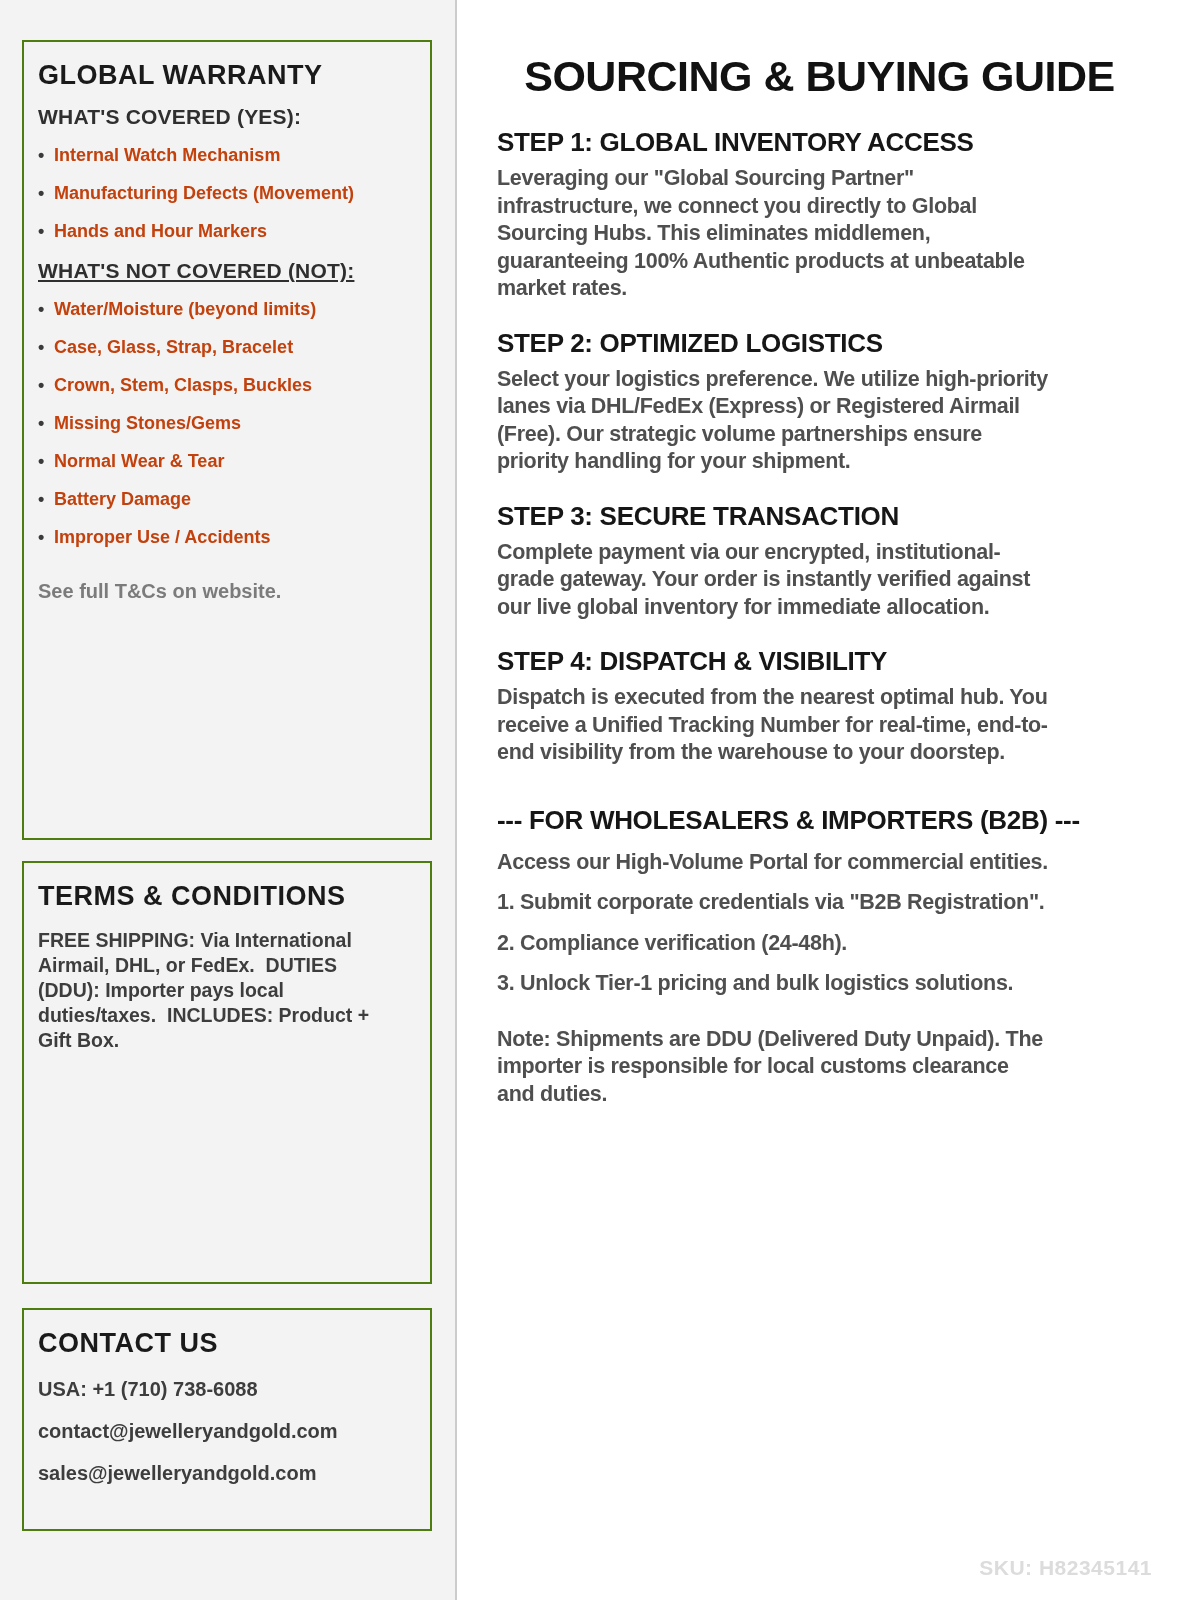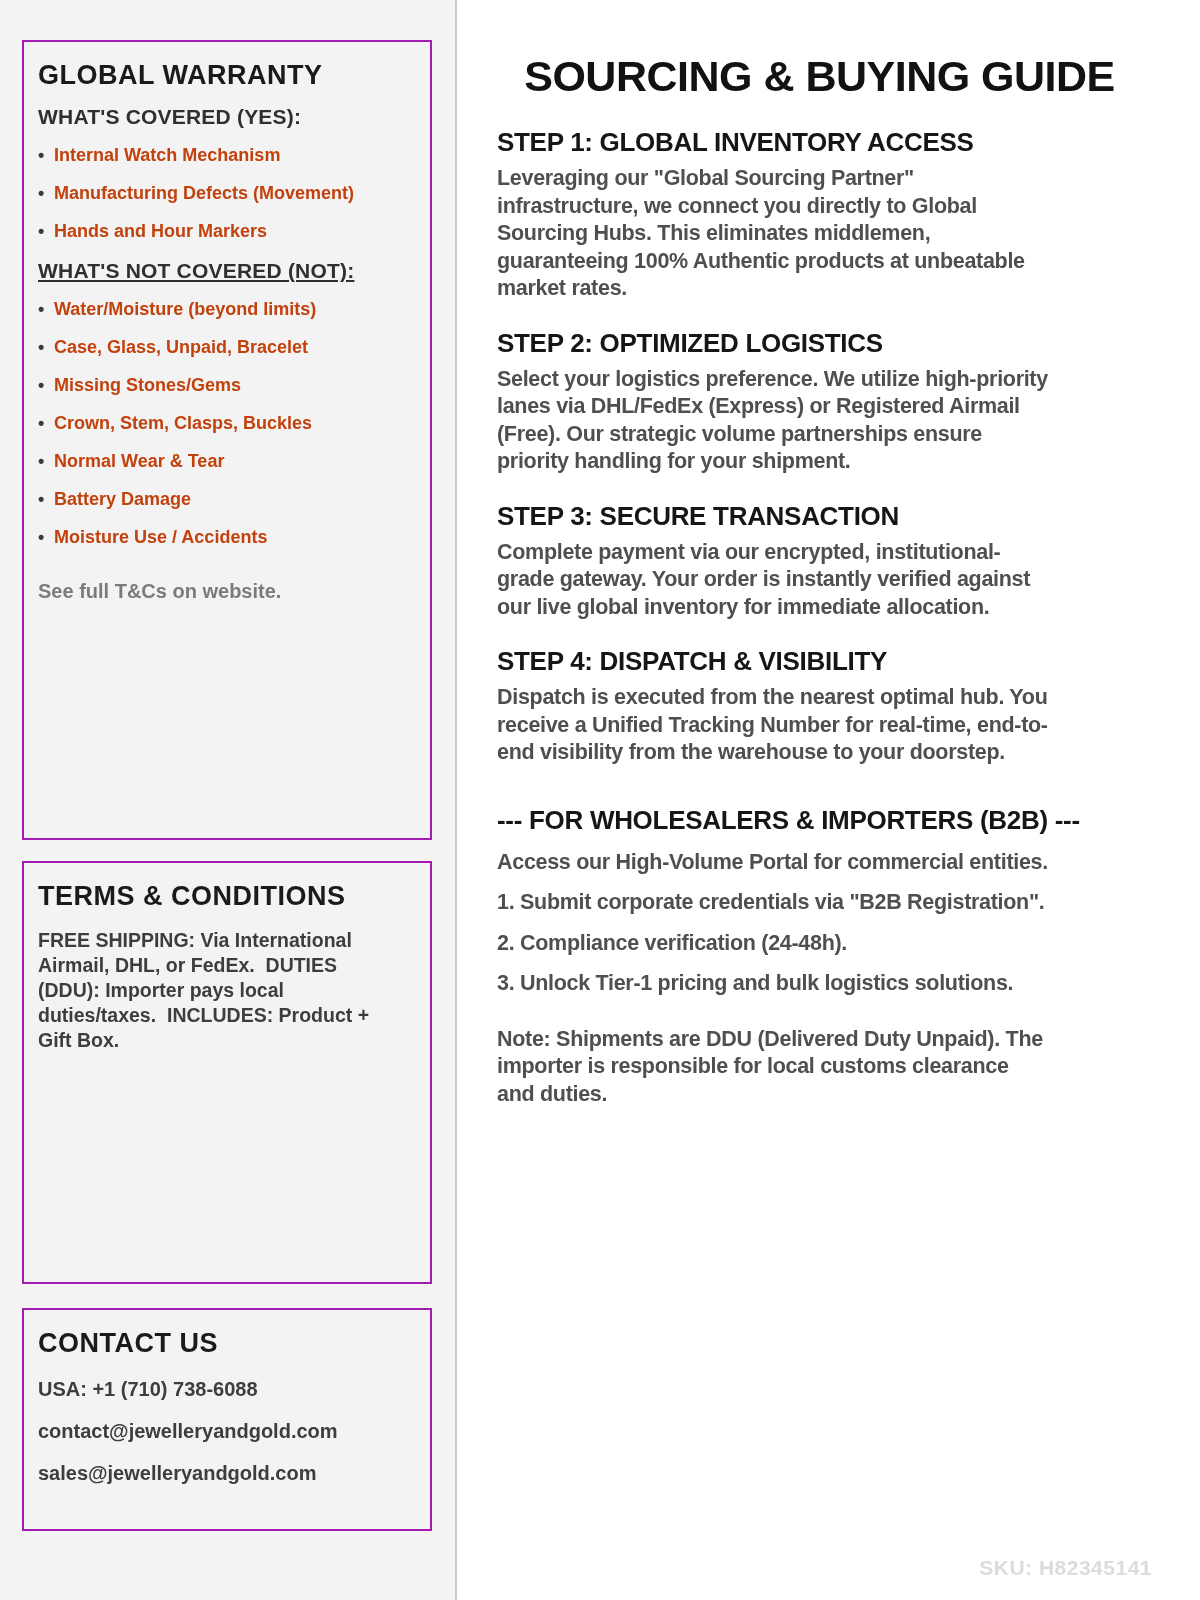--- a/index.html
+++ b/index.html
@@ -17,21 +17,21 @@
     position: absolute;
     left: 0; top: 0;
     width: 457px;
     height: 1600px;
     background: #f3f3f3;
     border-right: 2px solid #cccccc;
   }
   .box {
     margin-left: 22px;
     margin-right: 23px;
-    border: 2px solid #a21caf;
+    border: 2px solid #4d7c0f;
     padding: 18px 14px 18px 14px;
   }
   .box-warranty { margin-top: 40px; height: 800px; }
   .box-terms    { margin-top: 21px; height: 423px; }
   .box-contact  { margin-top: 24px; height: 223px; }
   .box h2 {
     font-size: 27px;
     font-weight: bold;
     color: #1a1a1a;
     letter-spacing: 0.5px;
@@ -146,26 +146,26 @@
       <h2>GLOBAL WARRANTY</h2>
       <h3>WHAT'S COVERED (YES):</h3>
       <ul class="bullets">
         <li>Internal Watch Mechanism</li>
         <li>Manufacturing Defects (Movement)</li>
         <li>Hands and Hour Markers</li>
       </ul>
       <h3 class="gap-before">WHAT'S NOT COVERED (NOT):</h3>
       <ul class="bullets">
         <li>Water/Moisture (beyond limits)</li>
-        <li>Case, Glass, Unpaid, Bracelet</li>
+        <li>Case, Glass, Strap, Bracelet</li>
+        <li>Crown, Stem, Clasps, Buckles</li>
         <li>Missing Stones/Gems</li>
-        <li>Crown, Stem, Clasps, Buckles</li>
         <li>Normal Wear &amp; Tear</li>
         <li>Battery Damage</li>
-        <li>Moisture Use / Accidents</li>
+        <li>Improper Use / Accidents</li>
       </ul>
       <p class="footnote">See full T&amp;Cs on website.</p>
     </section>
 
     <section class="box box-terms">
       <h2>TERMS &amp; CONDITIONS</h2>
       <p class="terms-body">FREE SHIPPING: Via International Airmail, DHL, or FedEx.  DUTIES (DDU): Importer pays local duties/taxes.  INCLUDES: Product + Gift Box.</p>
     </section>
 
     <section class="box box-contact">

